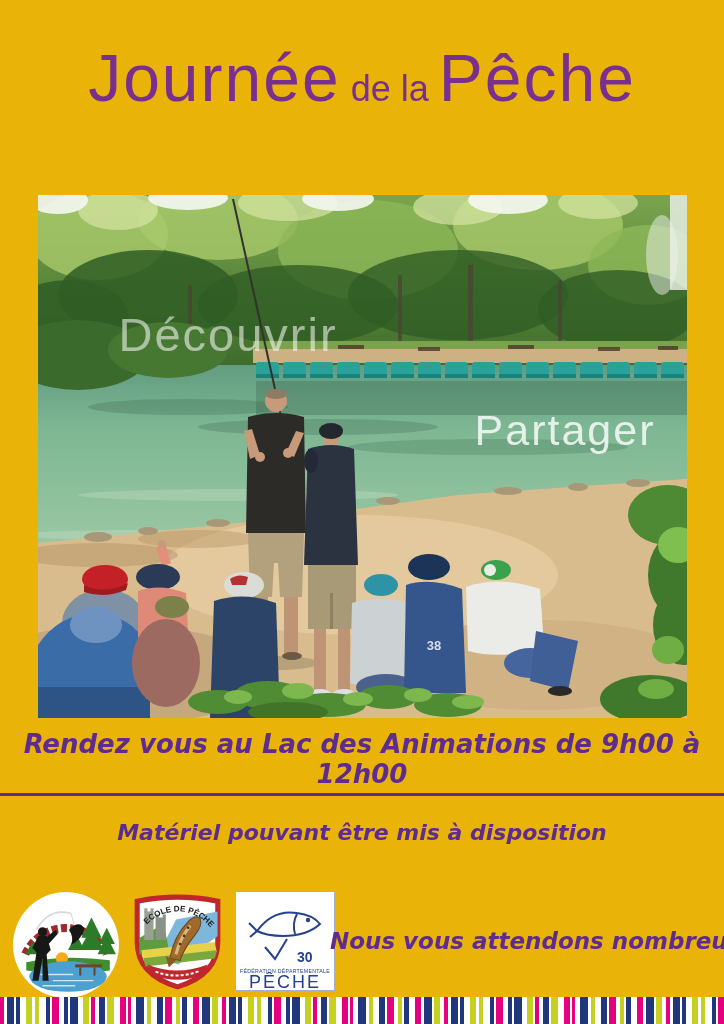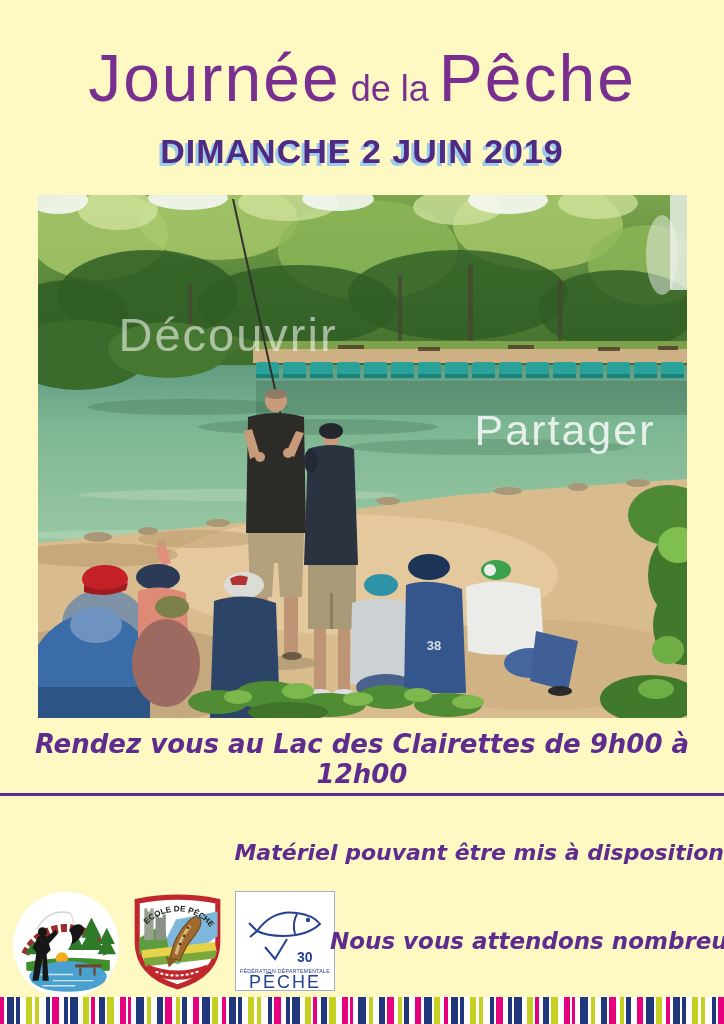--- a/index.html
+++ b/index.html
@@ -1,57 +1,56 @@
 <!DOCTYPE html>
 <html><head>
 <meta charset="utf-8">
 <style>
   html,body{margin:0;padding:0;background:#ffffff;}
-  .poster{position:relative;width:724px;height:1024px;margin:0 auto;background:#fef9c3;
+  .poster{position:relative;width:724px;height:1024px;margin:0 auto;background:#eab308;
           overflow:hidden;font-family:"Liberation Sans",sans-serif;}
 
   .title{position:absolute;top:40px;left:0;width:100%;margin:0;text-align:center;
          color:#792f8f;font-weight:400;white-space:nowrap;}
   .title .big{font-size:66px;letter-spacing:2px;}
   .title .small{font-size:36px;margin:0 10px;}
 
   .date{position:absolute;top:132px;left:0;width:100%;text-align:center;
         font-size:34px;font-weight:900;letter-spacing:1px;color:#4f2a84;
         text-shadow:-3px 3px 0 #9ecbe9;}
 
   .photo{position:absolute;top:195px;left:38px;width:649px;height:523px;}
   .photo svg{display:block;}
 
   .info-line{position:absolute;left:0;width:100%;text-align:center;color:#5e2b8f;}
   .line1{top:729px;}
   .line1 .u{display:inline-block;font:italic 700 26px "DejaVu Sans",sans-serif;
             border-bottom:3px solid #5e2b8f;padding:0 4px 4px;}
   .line2{top:780px;font:italic 700 22px "DejaVu Sans",sans-serif;}
-  .line3{top:840px;font:italic 700 22px "DejaVu Sans",sans-serif;text-align:right;}
+  .line3{top:820px;font:italic 700 22px "DejaVu Sans",sans-serif;}
   .fine{position:absolute;top:863px;left:0;width:100%;text-align:center;
         font:italic 400 12px "DejaVu Sans",sans-serif;color:#5e2b8f;}
 
   .logos{position:absolute;top:891px;left:12px;display:flex;gap:9px;align-items:flex-start;}
   .closing{position:absolute;top:928px;left:330px;width:386px;text-align:center;
            font:italic 700 23px "DejaVu Sans",sans-serif;color:#5e2b8f;white-space:nowrap;}
 
   .stripe{position:absolute;top:997px;left:0;width:724px;height:27px;display:flex;
           overflow:hidden;background:#ffffff;}
   .stripe .bar{height:100%;flex:0 0 auto;}
 </style>
 </head>
 <body>
 
 <div class="poster">
 
   <h1 class="title">
     <span class="big">Journée</span><span class="small">de la</span><span class="big">Pêche</span>
   </h1>
 
-  <div class="date">DIMANCHE 2 JUIN 2019</div>
 
   <div class="photo">
     <svg width="649" height="523" viewBox="0 0 649 523" xmlns="http://www.w3.org/2000/svg" xmlns:xlink="http://www.w3.org/1999/xlink">
       <defs>
         <linearGradient id="waterG" x1="0" y1="0" x2="0" y2="1">
           <stop offset="0" stop-color="#55907a"></stop>
             <stop offset="0.4" stop-color="#7eb793"></stop>
             <stop offset="1" stop-color="#a0cba6"></stop>
         </linearGradient>
         <linearGradient id="treeG" x1="0" y1="0" x2="0" y2="1">
@@ -227,21 +226,21 @@
         <ellipse cx="612" cy="504" rx="50" ry="24" fill="#41792c"></ellipse>
         <ellipse cx="618" cy="494" rx="18" ry="10" fill="#6fae45"></ellipse>
       </g>
 
       <text x="190" y="156" text-anchor="middle" font-size="47" letter-spacing="2" fill="#ffffff" fill-opacity="0.55" font-family="Liberation Sans, sans-serif">Découvrir</text>
       <text x="527" y="250" text-anchor="middle" font-size="43" letter-spacing="2" fill="#ffffff" fill-opacity="0.8" font-family="Liberation Sans, sans-serif">Partager</text>
     </svg>
   </div>
 
   <div class="info-line line1">
-    <span class="u">Rendez vous au Lac des Clairettes de 9h00 à 12h00</span>
+    <span class="u">Rendez vous au Lac des Animations de 9h00 à 12h00</span>
   </div>
   <div class="info-line line3">Matériel pouvant être mis à disposition</div>
 
   <div class="logos">
 
     <svg width="108" height="108" viewBox="0 0 106 106" xmlns="http://www.w3.org/2000/svg">
       <circle cx="53" cy="53" r="52" fill="#ffffff"></circle>
       <path d="M13,62 A44,44 0 0 1 93,62" fill="none" stroke="#9e2b2b" stroke-width="8" stroke-dasharray="6 3"></path>
       <g fill="#2f7a28">
         <polygon points="78,26 88,46 68,46"></polygon>

